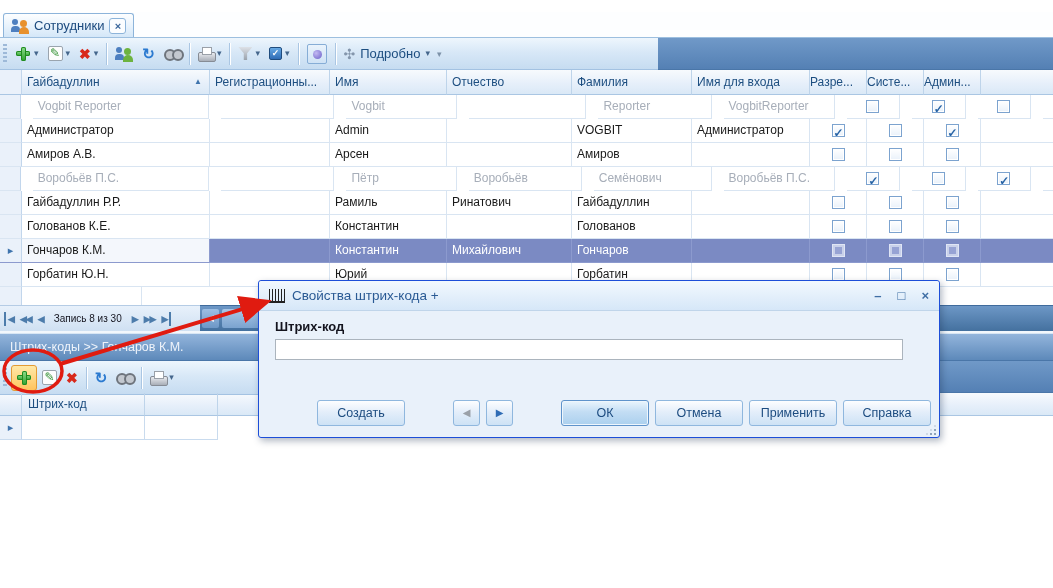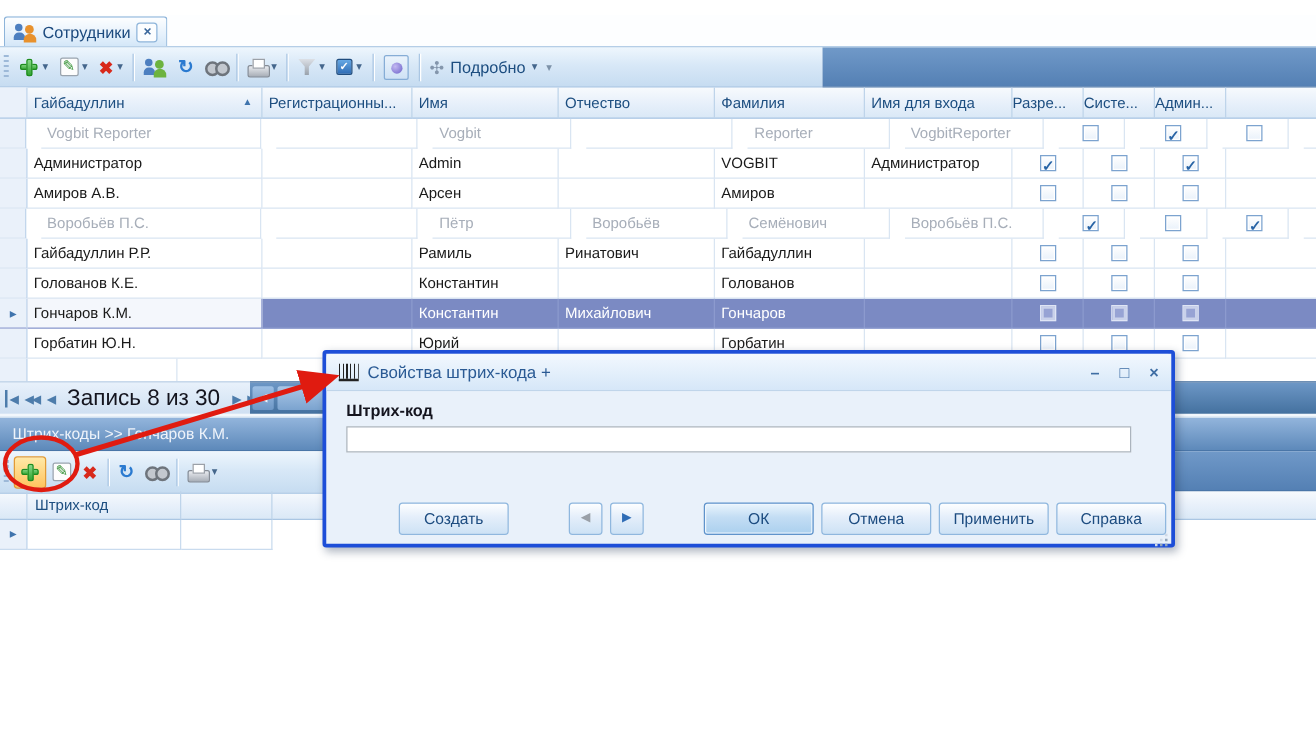--- a/index.html
+++ b/index.html
@@ -92,42 +92,42 @@
   .cb.checked::after { content:"✓"; position:absolute; left:1px; top:-3px; color:#2763a5; font-size:12px; font-weight:bold; }
   .grow.selected .cb { border-color:#dfe5f5; background:#97a3d4; box-shadow:inset 0 0 0 2px #c9d1ea; }
 
   
   .navrow { display:flex; height:26px; }
   .recnav { width:200px; display:flex; align-items:center; gap:2px; padding:0 4px;
             background:linear-gradient(#e8f1fb,#cfe0f2); border-top:1px solid #b5cce5; }
   .nbtn { color:#4d7cab; font-size:9px; font-weight:bold; letter-spacing:-1px; padding:2px 2px; }
   .nbtn.bar-l { border-left:2px solid #4d7cab; }
   .nbtn.bar-r { border-right:2px solid #4d7cab; }
-  .reclabel { color:#14141e; font-size:18px; margin:0 6px; white-space:nowrap; }
+  .reclabel { color:#14141e; font-size:10px; margin:0 6px; white-space:nowrap; }
   .hscroll { flex:1; position:relative; background:linear-gradient(#6d97c6,#44719f); border-top:1px solid #3f6b9c; }
   .hs-btn { position:absolute; left:2px; top:3px; width:17px; height:19px; border-radius:2px;
             background:linear-gradient(#9dbfe4,#6d97c6); color:#eef4fb; font-size:9px; text-align:center; line-height:19px; }
   .hs-thumb { position:absolute; left:22px; top:3px; width:200px; height:19px; border-radius:2px;
             background:linear-gradient(#aac7e7,#7ba3cf); }
 
   
   .pgap { height:2px; background:#f2f7fc; }
   .caption { height:28px; display:flex; align-items:center; padding:0 10px;
              background:linear-gradient(#93b5dc,#5d89ba); border-top:1px solid #d8e6f4; border-bottom:1px solid #4a76a8;
              color:#eef3fa; font-size:12.5px; }
   .bhead { display:flex; height:23px; background:linear-gradient(#f7fafd,#e6effa 55%,#d9e8f6); color:#1d4e80; }
   .bhead .hcell { border-right:1px solid #bed4ea; border-bottom:1px solid #aac6e3; padding:0 6px; line-height:22px; }
   .b-ind { width:22px; padding:0 !important; } .b-code { width:123px; } .b-extra { width:73px; } .b-fill { flex:1; border-right:none !important; }
   .brow { display:flex; height:24px; width:219px; }
   .brow .cell { border-right:1px solid #c9dbee; border-bottom:1px solid #c9dbee; }
   .brow .b-ind { background:#eaf1fa; text-align:center; border-right:1px solid #c2d6ec; }
 
   
   .dialog { position:absolute; left:258px; top:280px; width:682px; height:158px; background:#e9f1fa;
-            border:3px solid #1d4ed8; border-radius:3px; box-shadow:2px 3px 7px rgba(30,50,80,.35); z-index:50; }
+            border:1px solid #1d4ed8; border-radius:3px; box-shadow:2px 3px 7px rgba(30,50,80,.35); z-index:50; }
   .dtitle { height:30px; display:flex; align-items:center; gap:7px; padding:0 10px;
             background:linear-gradient(#f2f8fe,#d6e7f8); border-bottom:1px solid #c0d5ea; border-radius:3px 3px 0 0;
             color:#2a5a94; font-size:13.5px; }
   .dctrl { margin-left:auto; display:flex; gap:16px; color:#3f6ea4; font-size:13px; font-weight:bold; }
   .dbody { position:relative; height:127px; }
   .dlabel { position:absolute; left:16px; top:8px; font-size:13px; font-weight:bold; color:#14141e; }
   .dinput { position:absolute; left:16px; top:28px; width:628px; height:21px; border:1px solid #abb4bd; background:#ffffff;
             font-family:"Liberation Sans",sans-serif; font-size:12px; padding:0 4px; }
   .dbtns  { position:absolute; left:0; right:0; bottom:12px; height:26px; }
   .btn { position:absolute; width:88px; height:26px; border:1px solid #8fb7de; border-radius:3px;

